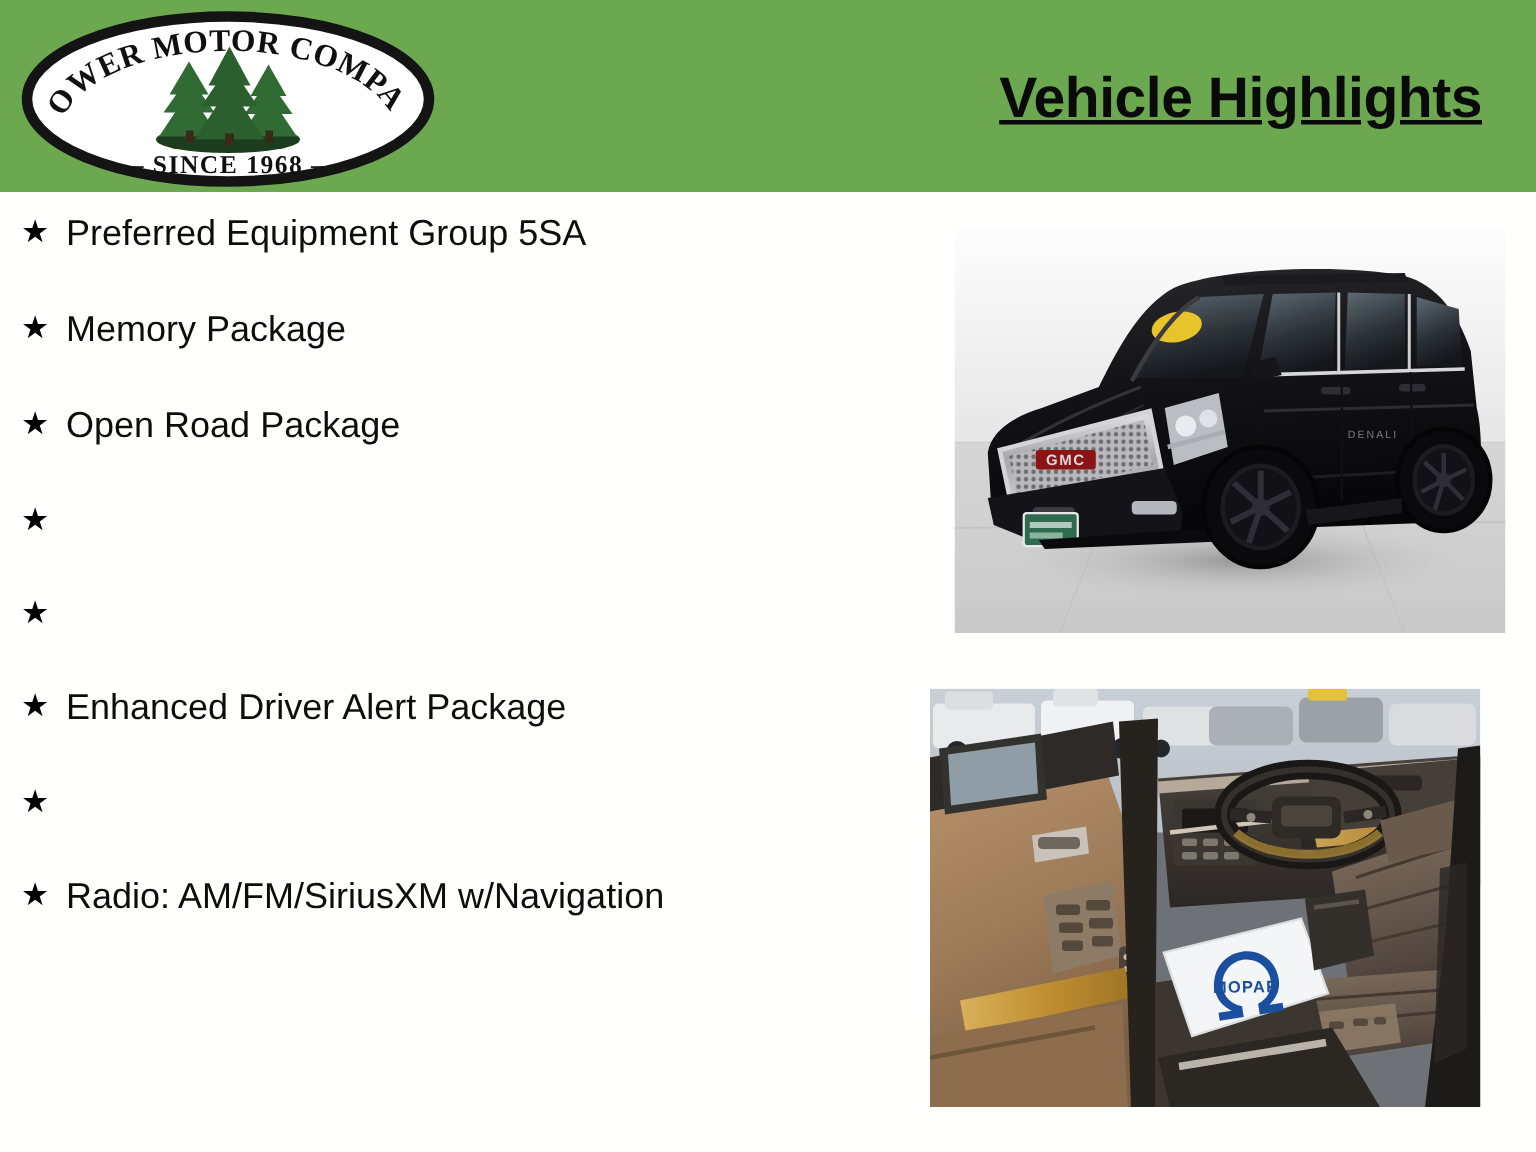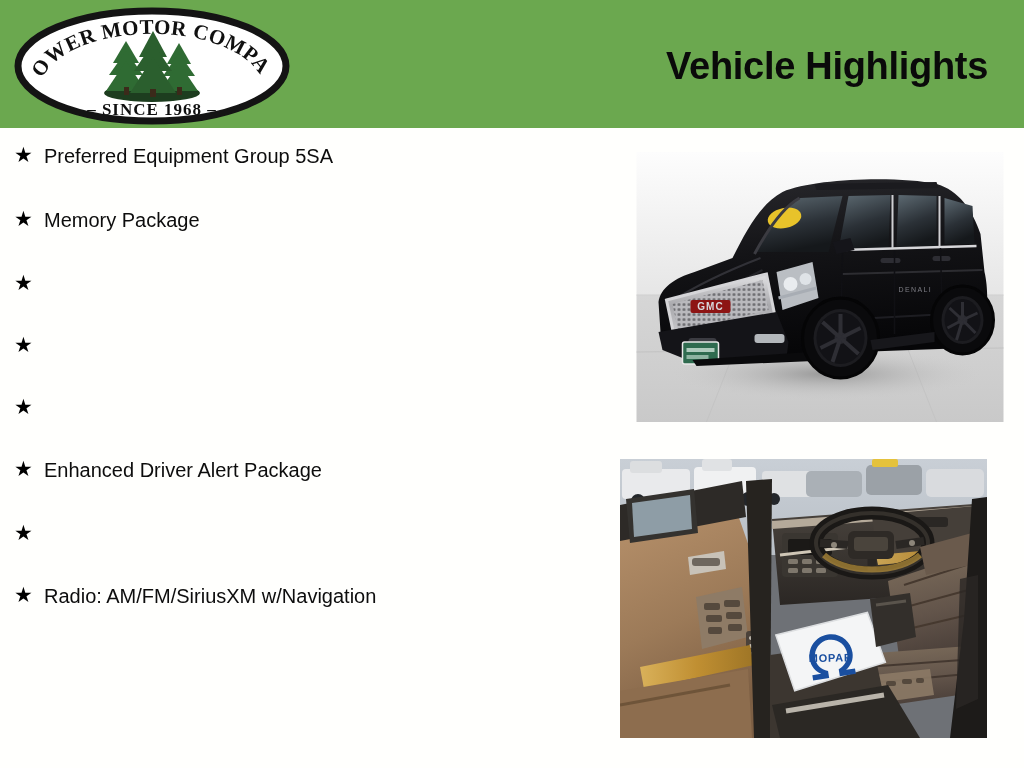--- a/index.html
+++ b/index.html
@@ -28,20 +28,21 @@
   .header-title {
     position: absolute;
     right: 36px;
     top: 42px;
     font-size: 38px;
     font-weight: bold;
     color: #0a0a0a;
     letter-spacing: -0.3px;
     line-height: 48px;
     white-space: nowrap;
+    text-decoration: underline;
   }
 
   
   .logo {
     position: absolute;
     left: 13px;
     top: 7px;
     width: 278px;
     height: 118px;
   }
@@ -63,21 +64,21 @@
   .bullet-star {
     flex: 0 0 auto;
     width: 30px;
     font-size: 21px;
     line-height: 34px;
     color: #000;
     text-align: left;
   }
   .bullet-text {
     flex: 1 1 auto;
-    font-size: 20px;
+    font-size: 24px;
     line-height: 36px;
     color: #0d0d0d;
     max-width: 530px;
   }
 
   
   .photo {
     position: absolute;
     overflow: hidden;
   }
@@ -152,20 +153,21 @@
     <span class="bullet-text">Preferred Equipment Group 5SA</span>
   </div>
 
   <div class="bullet-row">
     <span class="bullet-star">★</span>
     <span class="bullet-text">Memory Package</span>
   </div>
 
   <div class="bullet-row">
     <span class="bullet-star">★</span>
+    <span class="bullet-text">Open Road Package</span>
   </div>
 
   <div class="bullet-row">
     <span class="bullet-star">★</span>
   </div>
 
   <div class="bullet-row">
     <span class="bullet-star">★</span>
   </div>
 

